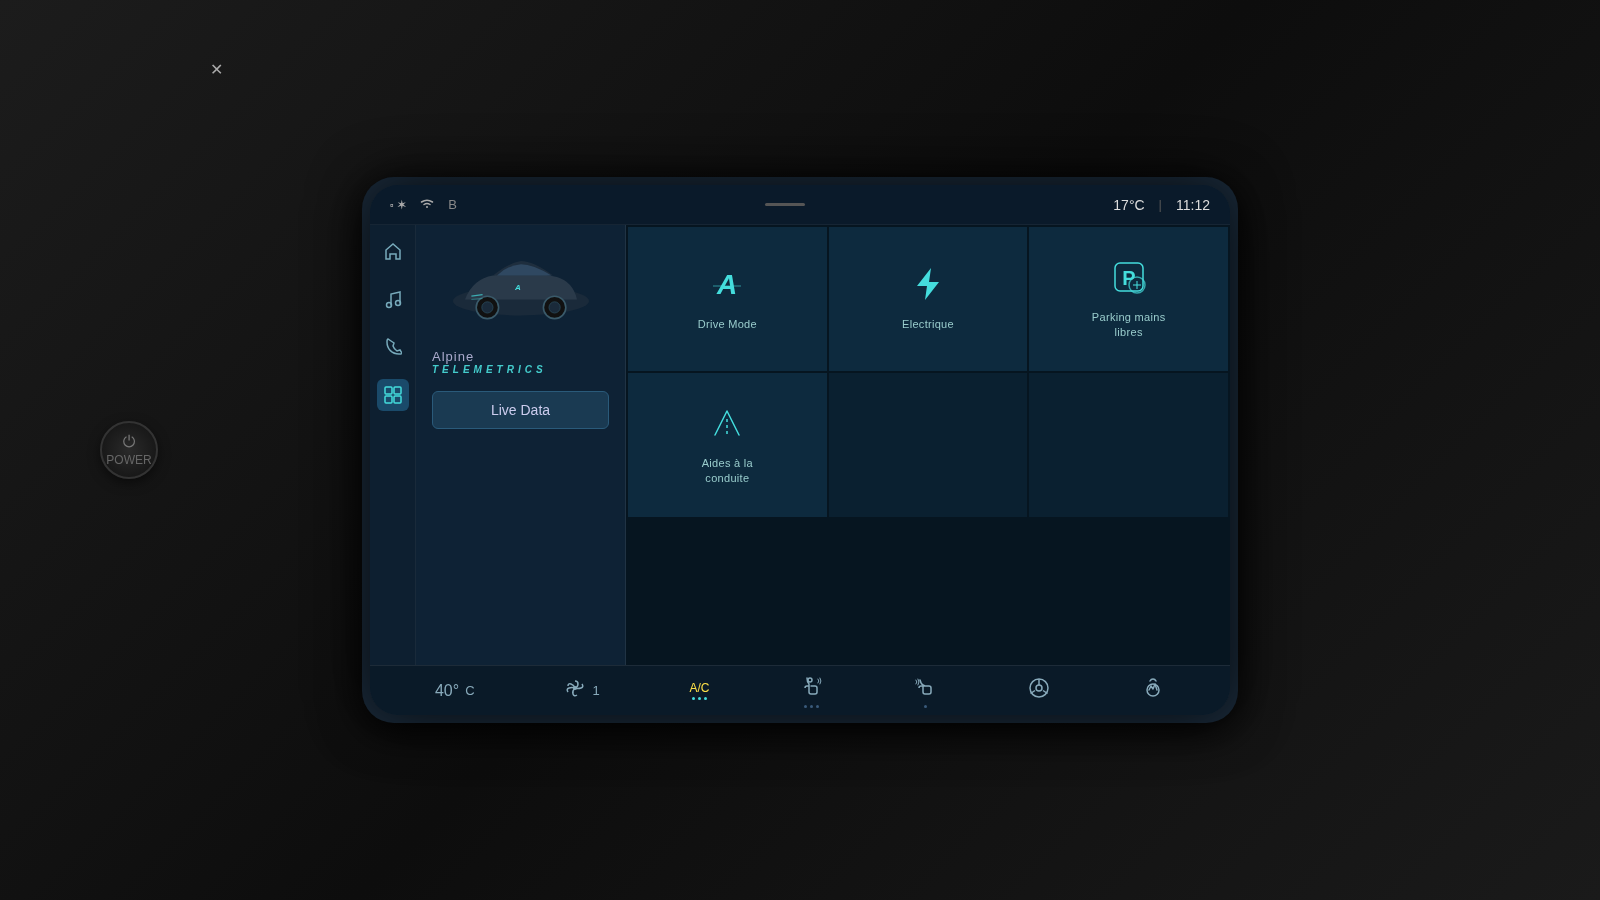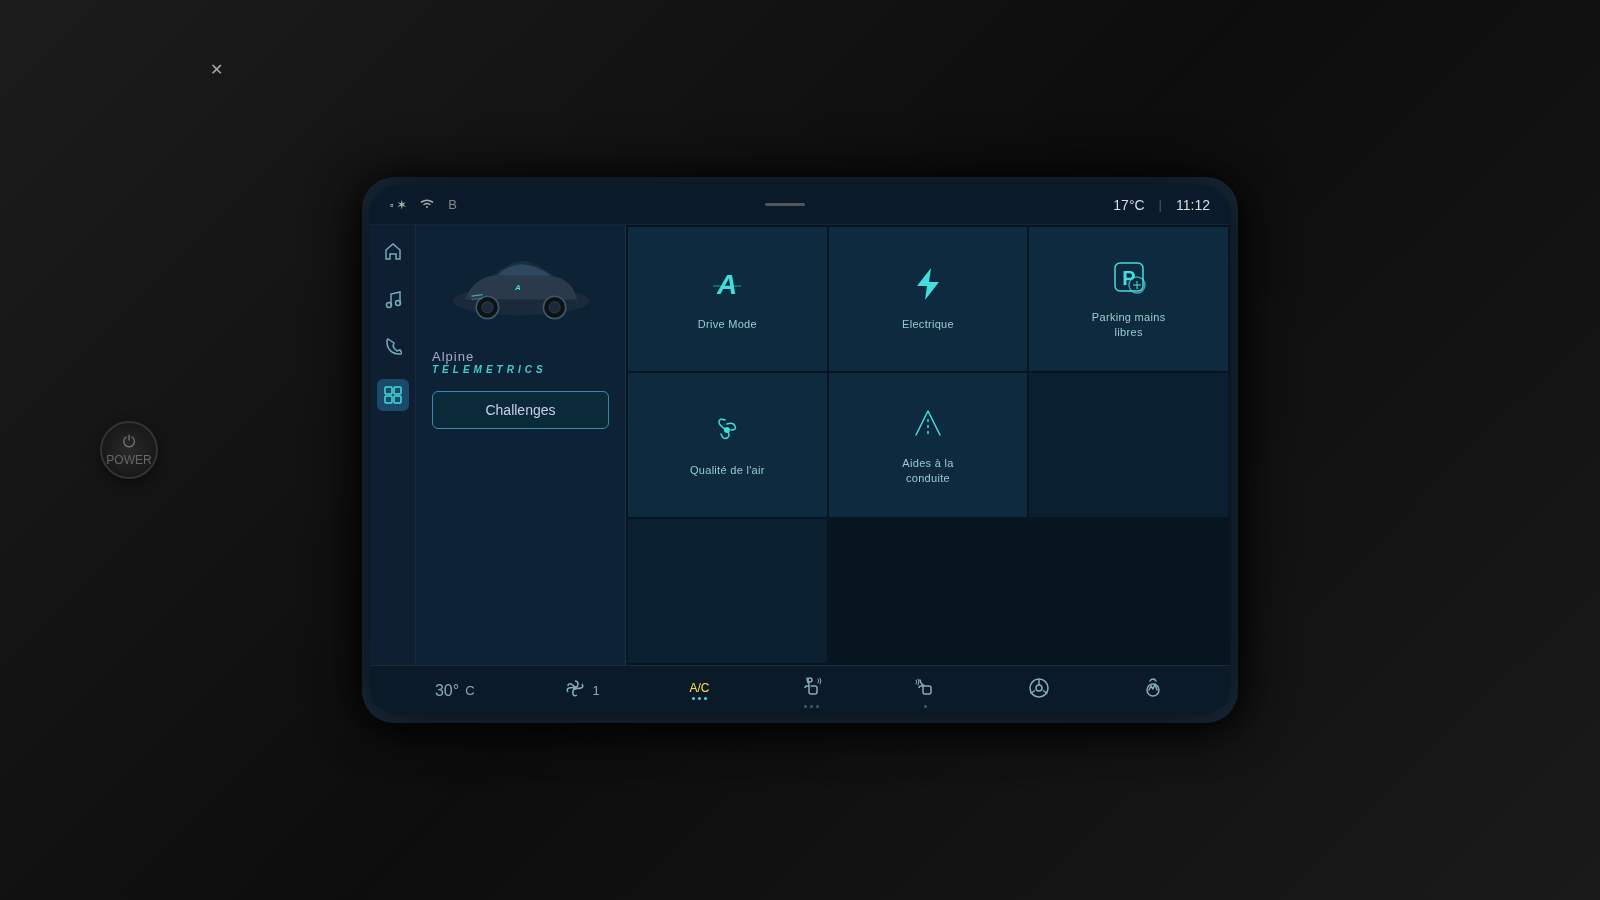--- a/index.html
+++ b/index.html
@@ -420,21 +420,21 @@
               <text x="96" y="56" fill="#4dd" font-size="10" font-style="italic" font-weight="900" text-anchor="middle">A</text>
             </svg>
           </div>
 
           <div class="brand-info">
             <div class="brand-name">Alpine</div>
             <div class="brand-sub">TELEMETRICS</div>
           </div>
 
           <div class="menu-buttons">
-            <button class="menu-btn active-menu">Challenges</button>
+            <button class="menu-btn">Live Data</button>
           </div>
         </div>
 
         <div class="right-grid">
 
           <div class="grid-cell">
             <div class="cell-icon">
               <svg width="36" height="36" viewBox="0 0 36 36">
                 <text x="18" y="28" fill="#4dd" font-size="28" font-style="italic" font-weight="900" text-anchor="middle">A</text>
                 <line x1="4" y1="20" x2="32" y2="20" stroke="#4dd" stroke-width="1.5" opacity="0.4"></line>
@@ -459,57 +459,45 @@
                 <text x="18" y="26" fill="#4dd" font-size="20" font-weight="bold" text-anchor="middle">P</text>
 
                 <circle cx="26" cy="26" r="8" stroke="#4dd" stroke-width="1.5" fill="none" opacity="0.7"></circle>
                 <line x1="22" y1="26" x2="30" y2="26" stroke="#4dd" stroke-width="1.5" opacity="0.7"></line>
                 <line x1="26" y1="22" x2="26" y2="30" stroke="#4dd" stroke-width="1.5" opacity="0.7"></line>
               </svg>
             </div>
             <div class="cell-label">Parking mains<br>libres</div>
           </div>
 
+
           <div class="grid-cell">
             <div class="cell-icon">
               <svg width="36" height="36" viewBox="0 0 36 36">
 
-                <path d="M18 12 Q24 10 26 14 Q28 18 22 18" stroke="#4dd" stroke-width="1.5" fill="none" stroke-linecap="round"></path>
-                <path d="M18 18 Q22 24 18 26 Q14 28 12 22" stroke="#4dd" stroke-width="1.5" fill="none" stroke-linecap="round"></path>
-                <path d="M18 18 Q10 14 10 10 Q10 6 16 8" stroke="#4dd" stroke-width="1.5" fill="none" stroke-linecap="round"></path>
-                <circle cx="18" cy="18" r="3" fill="#4dd"></circle>
-              </svg>
-            </div>
-            <div class="cell-label">Qualité de l'air</div>
-          </div>
-
-          <div class="grid-cell">
-            <div class="cell-icon">
-              <svg width="36" height="36" viewBox="0 0 36 36">
-
                 <path d="M6 30 L18 6 L30 30" stroke="#4dd" stroke-width="1.5" fill="none" stroke-linecap="round" stroke-linejoin="round"></path>
                 <line x1="18" y1="14" x2="18" y2="30" stroke="#4dd" stroke-width="1.5" stroke-dasharray="3,3"></line>
               </svg>
             </div>
             <div class="cell-label">Aides à la<br>conduite</div>
           </div>
 
 
 
           <div style="background:#0a2030;"></div>
           <div style="background:#0a2030;"></div>
         </div>
 
       </div>
 
       <div class="bottom-bar">
 
         <div class="bottom-item-wrap">
           <div class="bottom-item">
-            <span class="bottom-icon" style="font-size:16px;color:#8ab;">30°</span>
+            <span class="bottom-icon" style="font-size:16px;color:#8ab;">40°</span>
             <span style="font-size:13px;color:#8ab;">C</span>
           </div>
         </div>
 
         <div class="bottom-item-wrap">
           <div class="bottom-item">
             <span class="bottom-icon">
               <svg width="22" height="22" viewBox="0 0 22 22">
                 <path d="M11 4 Q14 4 14 7 Q14 10 11 11" stroke="#8ab" stroke-width="1.5" fill="none"></path>
                 <path d="M11 11 Q14 12 17 11 Q20 10 18 7" stroke="#8ab" stroke-width="1.5" fill="none"></path>

